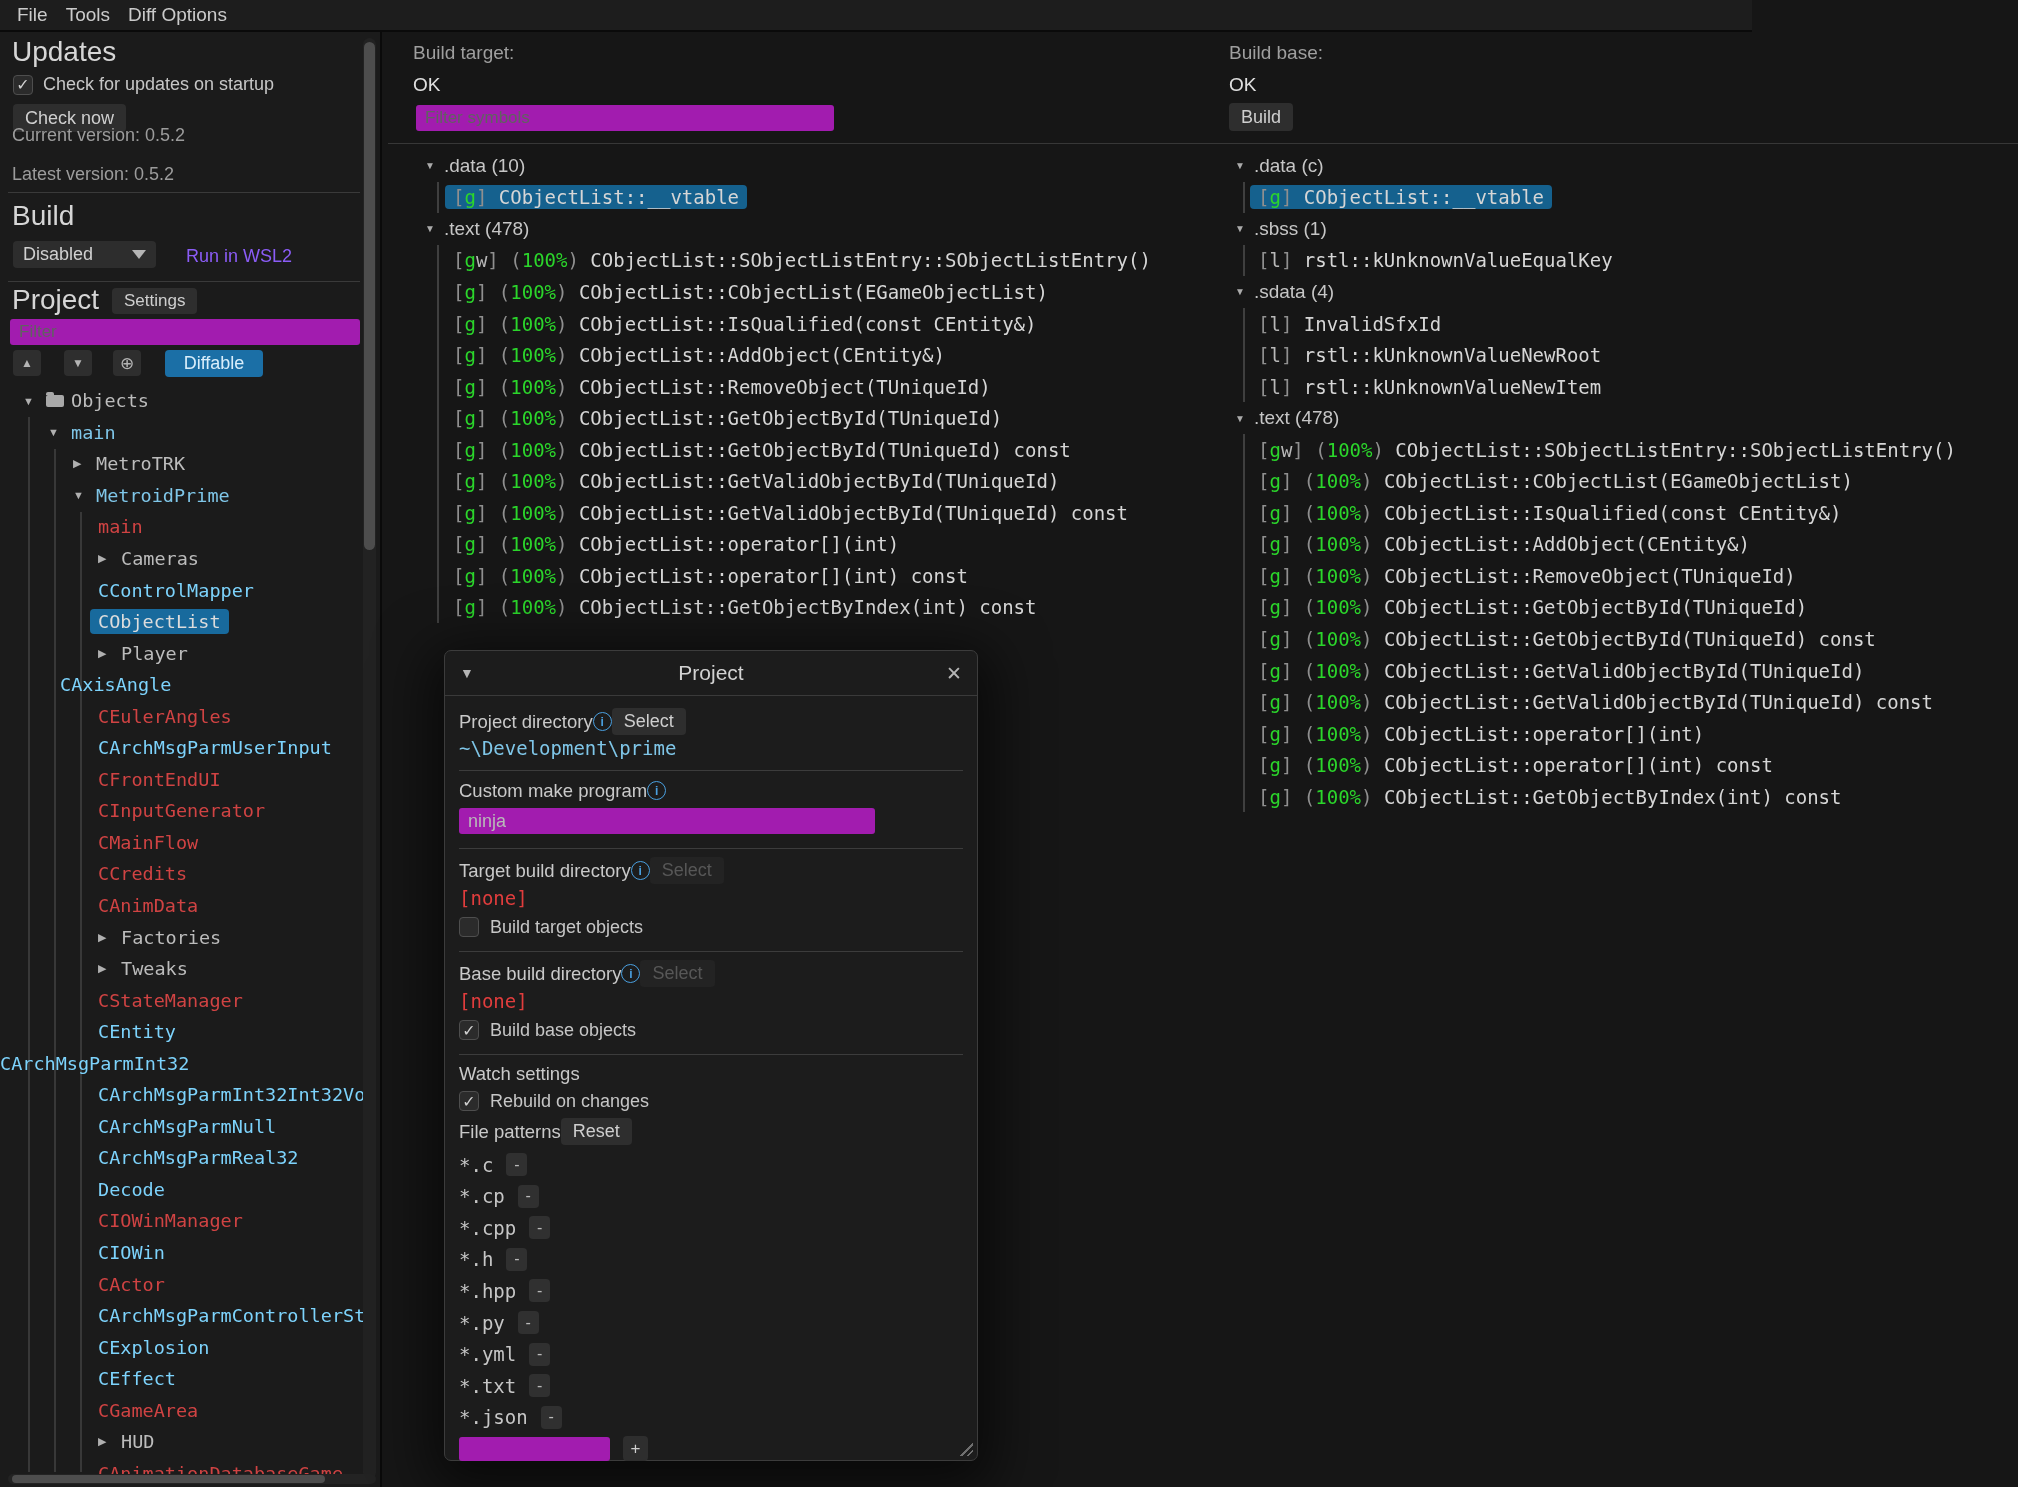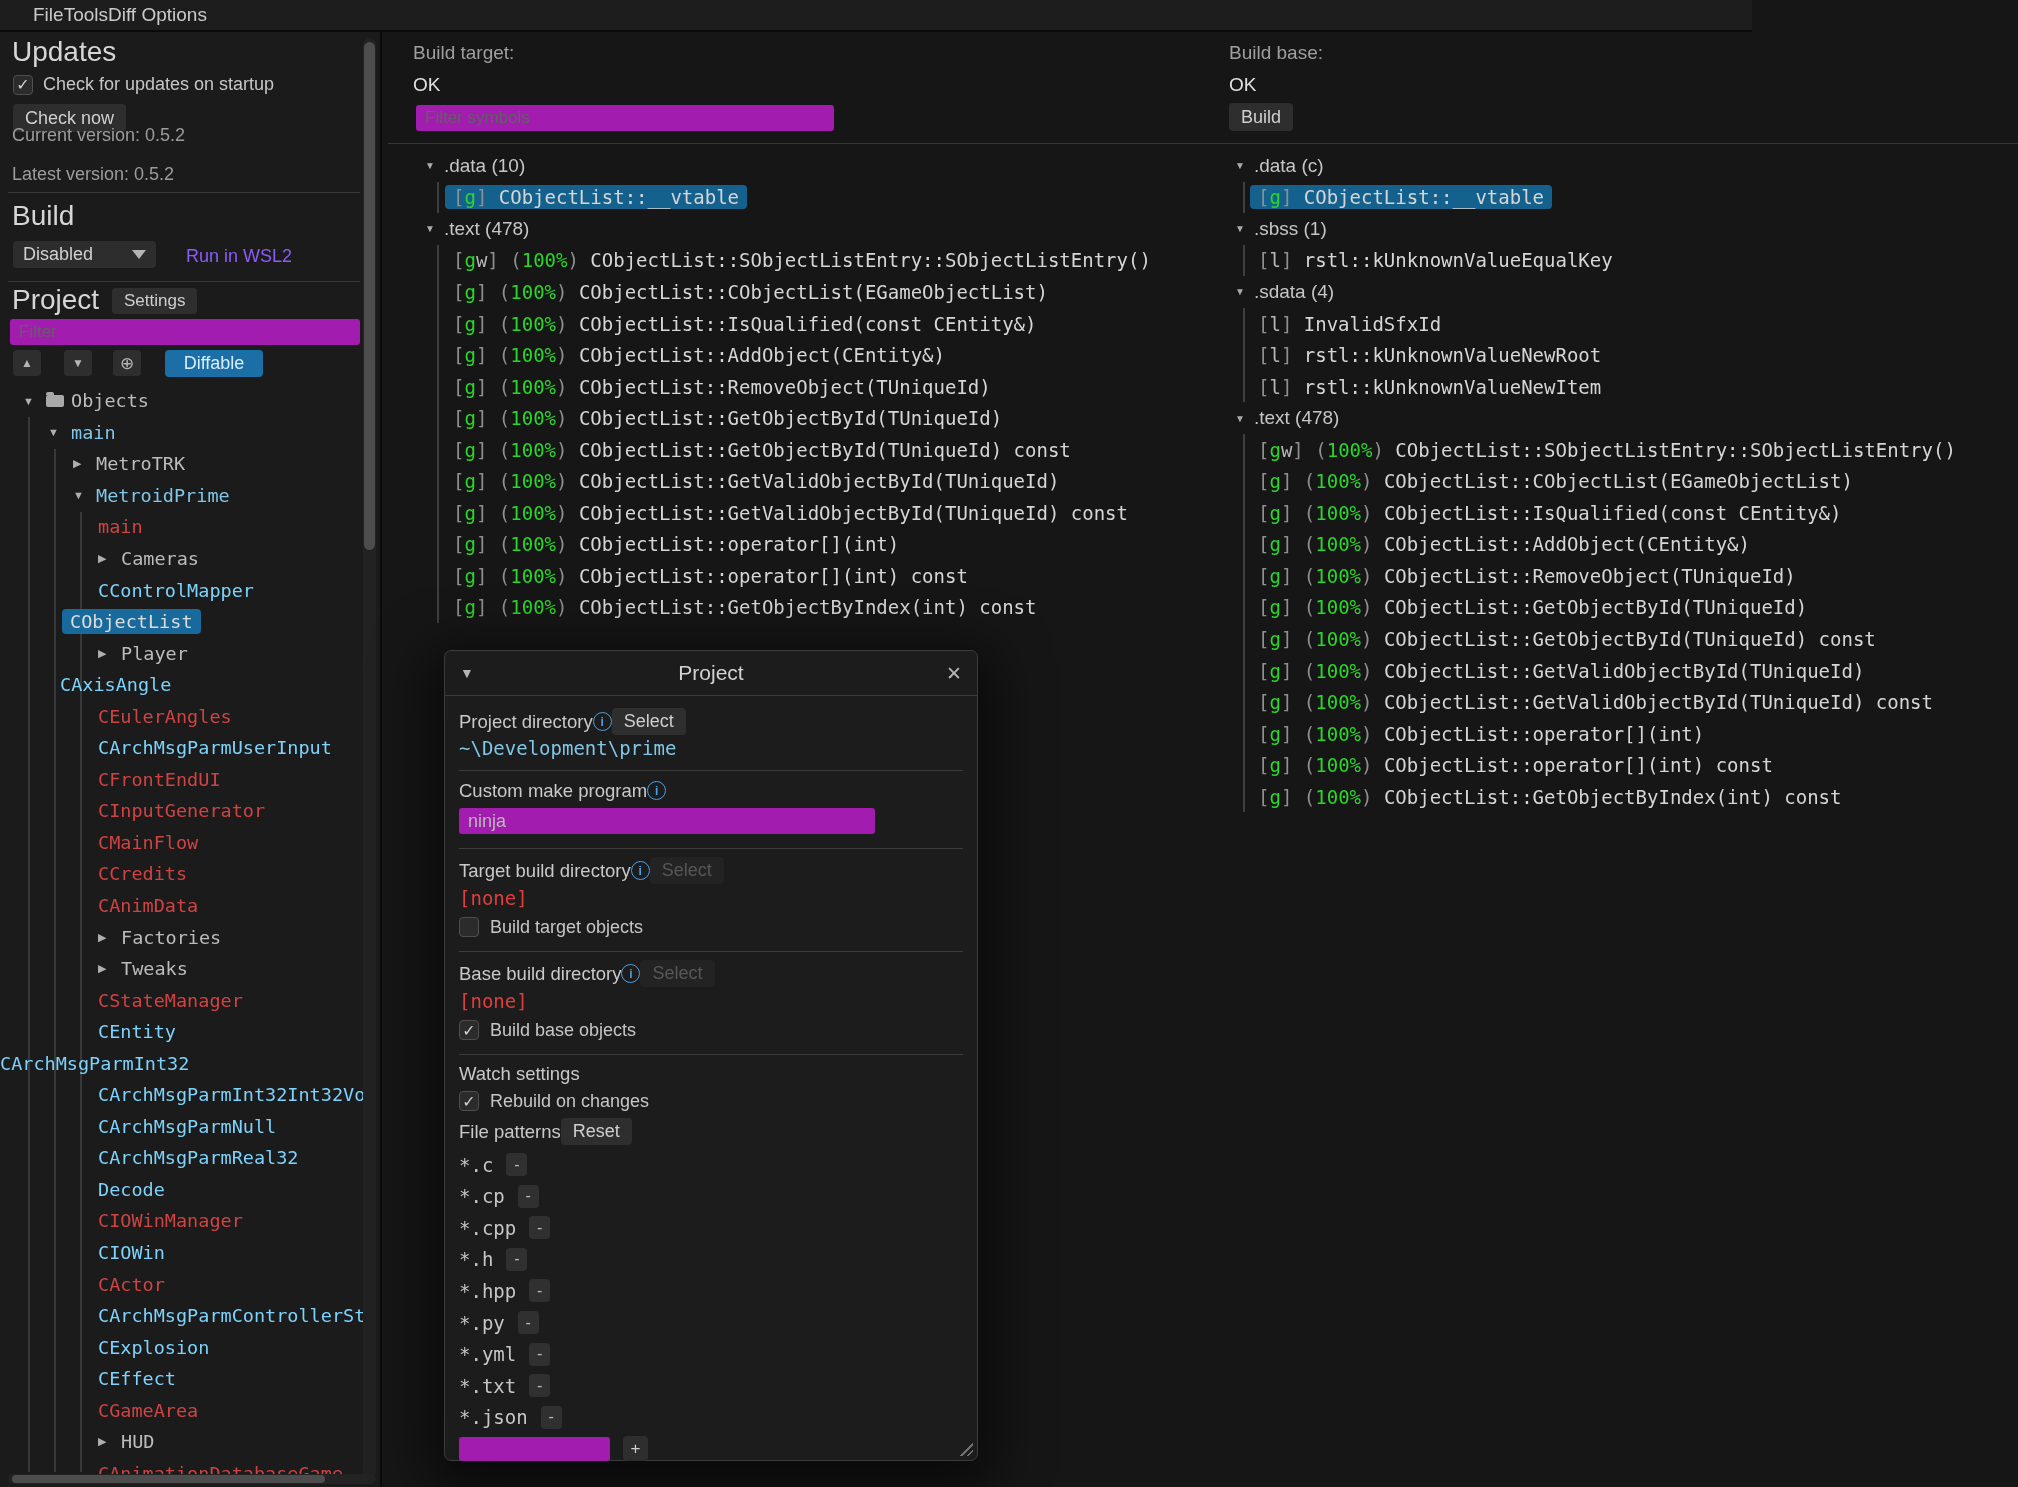--- a/index.html
+++ b/index.html
@@ -6,21 +6,21 @@
   body{
     position:relative;width:2018px;height:1487px;overflow:hidden;
     background:#161616;font-family:"Liberation Sans",sans-serif;
     -webkit-font-smoothing:antialiased;
   }
 
   
   .menubar{
     position:absolute;left:0;top:0;width:1752px;height:32px;
     background:#1d1d1d;border-bottom:2px solid #0a0a0a;
-    display:flex;align-items:center;padding-left:33px;box-sizing:border-box;
+    display:flex;align-items:center;gap:18px;padding-left:17px;box-sizing:border-box;
   }
   .menu-item{font-size:19px;color:#cbcbcb;}
 
   
   .sidebar{
     position:absolute;left:0;top:32px;width:382px;height:1455px;
     background:#1b1b1b;border-right:2px solid #0a0a0a;box-sizing:border-box;overflow:hidden;
   }
   .heading{position:absolute;left:12px;font-size:28px;color:#d6d6d6;font-weight:400;}
   .smalltext{position:absolute;left:12px;font-size:18px;color:#9c9c9c;}
@@ -209,21 +209,21 @@
       <div class="trow" style="padding-left: 98px;">
         <span class="tlabel k-red">main</span>
       </div>
       <div class="trow" style="padding-left: 98px;">
         <span class="tarrow">▶</span>
         <span class="tlabel k-plain">Cameras</span>
       </div>
       <div class="trow" style="padding-left: 98px;">
         <span class="tlabel k-green">CControlMapper</span>
       </div>
-      <div class="trow" style="padding-left: 70px;">
+      <div class="trow" style="padding-left: 98px;">
         <span class="tlabel k-plain tsel">CObjectList</span>
       </div>
       <div class="trow" style="padding-left: 98px;">
         <span class="tarrow">▶</span>
         <span class="tlabel k-plain">Player</span>
       </div>
       <div class="trow" style="padding-left: 60px;">
         <span class="tlabel k-green">CAxisAngle</span>
       </div>
       <div class="trow" style="padding-left: 98px;">

